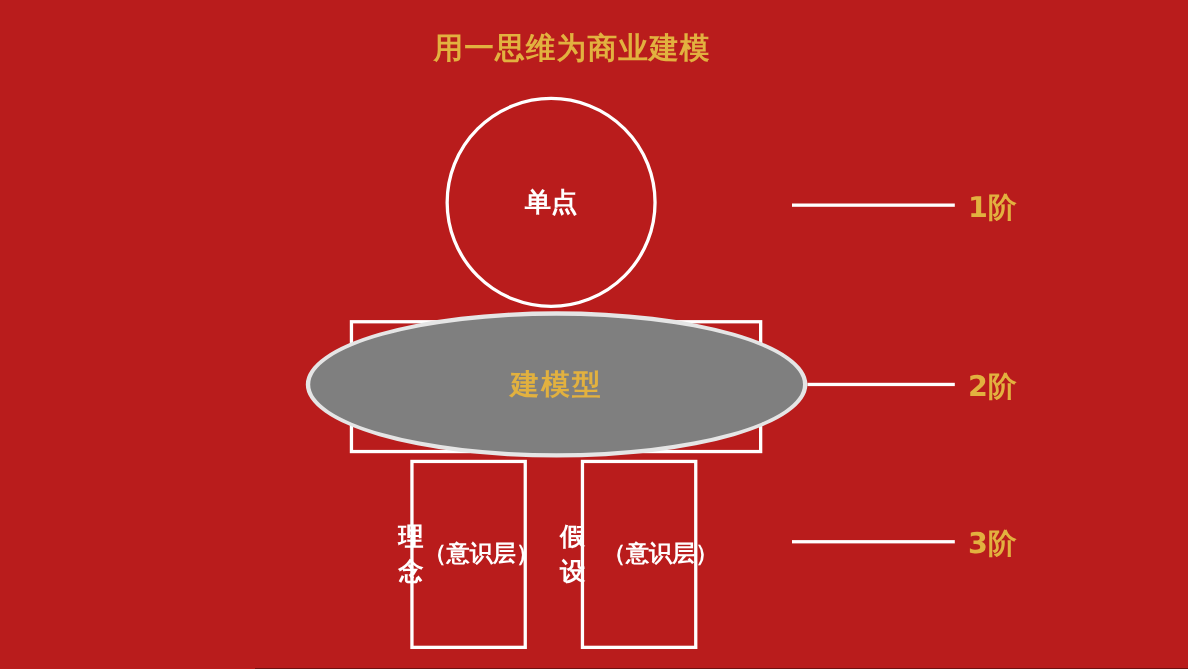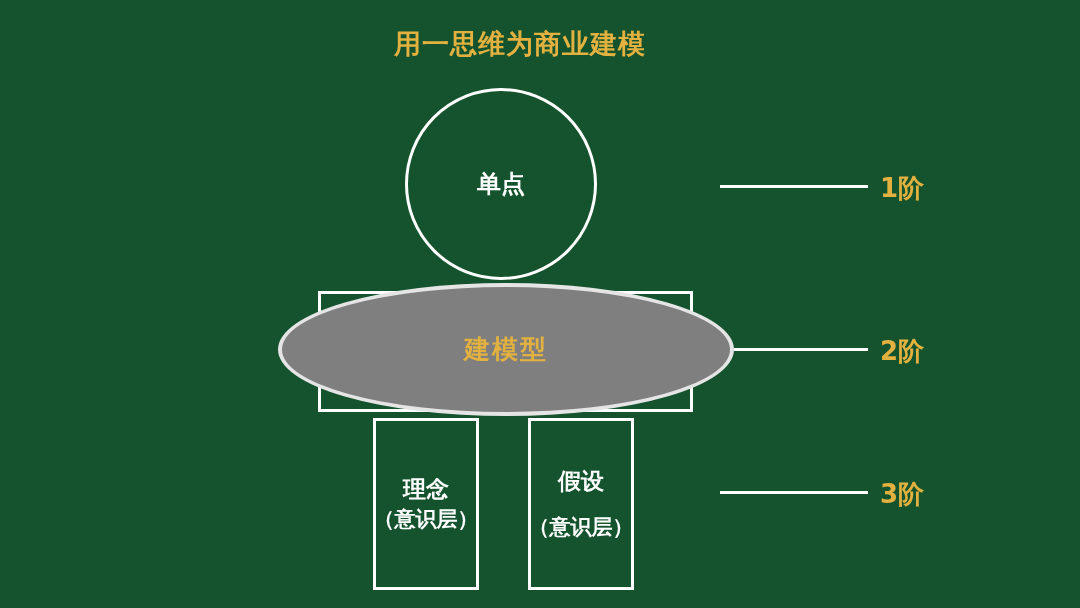--- a/index.html
+++ b/index.html
@@ -4,21 +4,21 @@
 <style>
   html, body {
     margin: 0;
     padding: 0;
     background: #000000;
   }
   .canvas {
     position: relative;
     width: 1080px;
     height: 608px;
-    background: #14532d;
+    background: #b91c1c;
     overflow: hidden;
     font-family: "DejaVu Sans", "Liberation Sans", sans-serif;
   }
 
   .title {
     position: absolute;
     left: 240px;
     top: 26px;
     width: 560px;
     text-align: center;
@@ -85,21 +85,21 @@
 
   
   .box {
     position: absolute;
     top: 418px;
     width: 106px;
     height: 172px;
     border: 3px solid #FFFFFF;
     box-sizing: border-box;
     display: flex;
-    flex-direction: column;
+    flex-direction: row;
     align-items: center;
     justify-content: center;
     color: #FFFFFF;
     font-size: 23px;
     font-weight: bold;
     line-height: 1.4;
     text-align: center;
     z-index: 2;
   }
   .box .paren-line {

